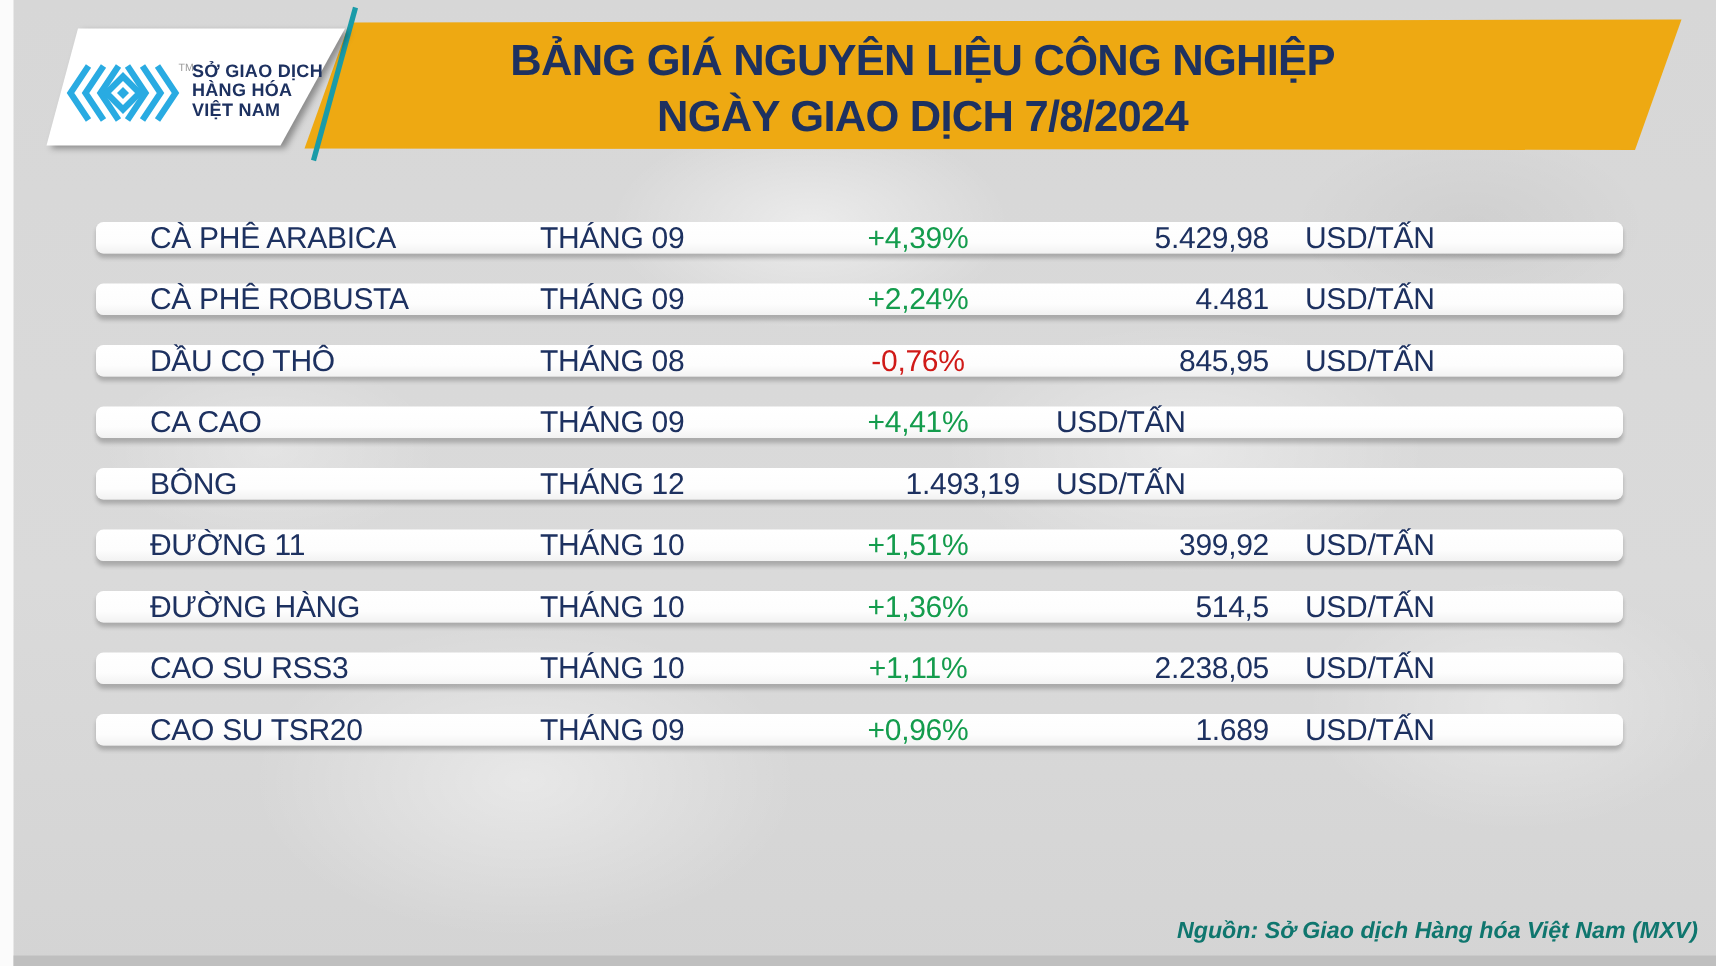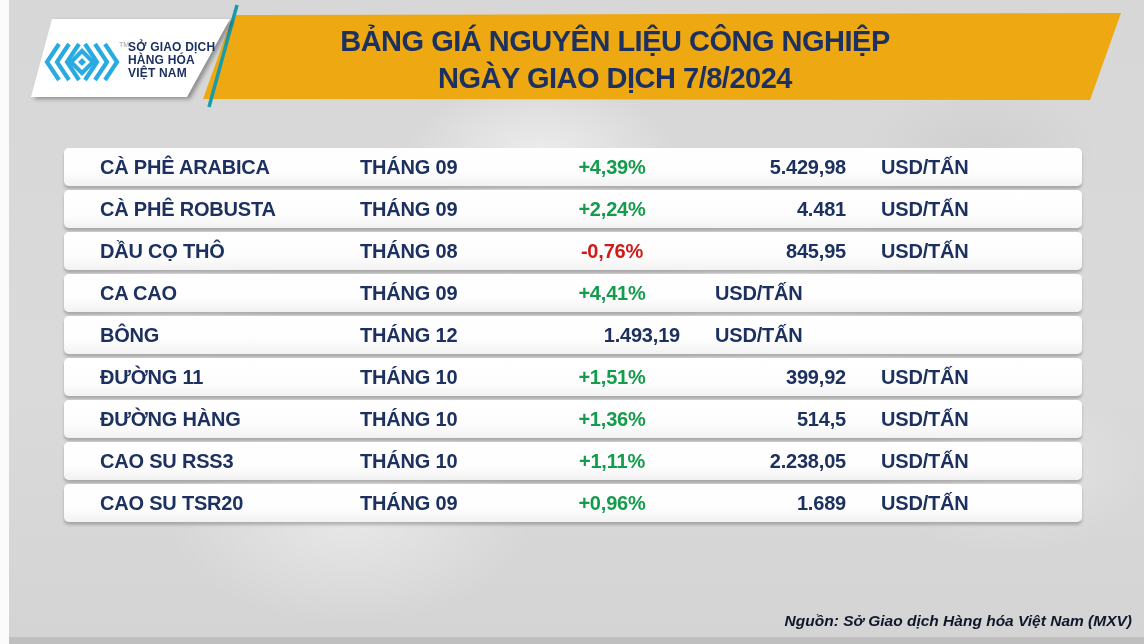--- a/index.html
+++ b/index.html
@@ -30,37 +30,37 @@
     white-space:nowrap;
   }
   .title{
     position:absolute;left:290px;top:23px;width:650px;z-index:2;text-align:center;
     color:#1d3160;font-weight:bold;font-size:29px;line-height:37px;letter-spacing:-.5px;
     white-space:nowrap;
   }
 
   .rows{position:absolute;left:64px;top:148px;width:1018px;z-index:2;}
   .row{
-    height:38px;margin-bottom:4px;border-radius:5px;
+    height:21px;margin-bottom:20px;border-radius:5px;
     background:linear-gradient(180deg,#ffffff 0%,#fdfdfd 65%,#f2f2f2 100%);
     box-shadow:0 3px 3px rgba(0,0,0,.22);
     display:grid;grid-template-columns:296px 184px 136px 166px 1fr;align-items:center;
-    color:#1d3160;font-weight:bold;font-size:20px;letter-spacing:-.2px;white-space:nowrap;
+    color:#1d3160;font-weight:normal;font-size:20px;letter-spacing:-.2px;white-space:nowrap;
   }
   .cell{overflow:visible;}
   .cell.name{padding-left:36px;}
   .cell.pct{text-align:center;}
   .cell.pct.up{color:#149c4d;text-align:center;}
   .cell.pct.down{color:#d01a18;}
   .cell.price{text-align:right;}
-  .cell.unit{padding-left:35px;}
+  .cell.unit{padding-left:24px;}
 
   .footer{
     position:absolute;right:12px;top:612px;z-index:2;
-    color:#0f172a;font-weight:bold;font-style:italic;font-size:15.5px;white-space:nowrap;
+    color:#0f766e;font-weight:bold;font-style:italic;font-size:15.5px;white-space:nowrap;
   }
 </style>
 </head>
 <body>
 
 <div class="left-strip"></div>
 <div class="bottom-strip"></div>
 
 <svg class="header-svg" width="1144" height="130" viewBox="0 0 1144 130">
   <polygon points="233,15 1121,13 1090,100 203,99" fill="#EEA912"></polygon>

